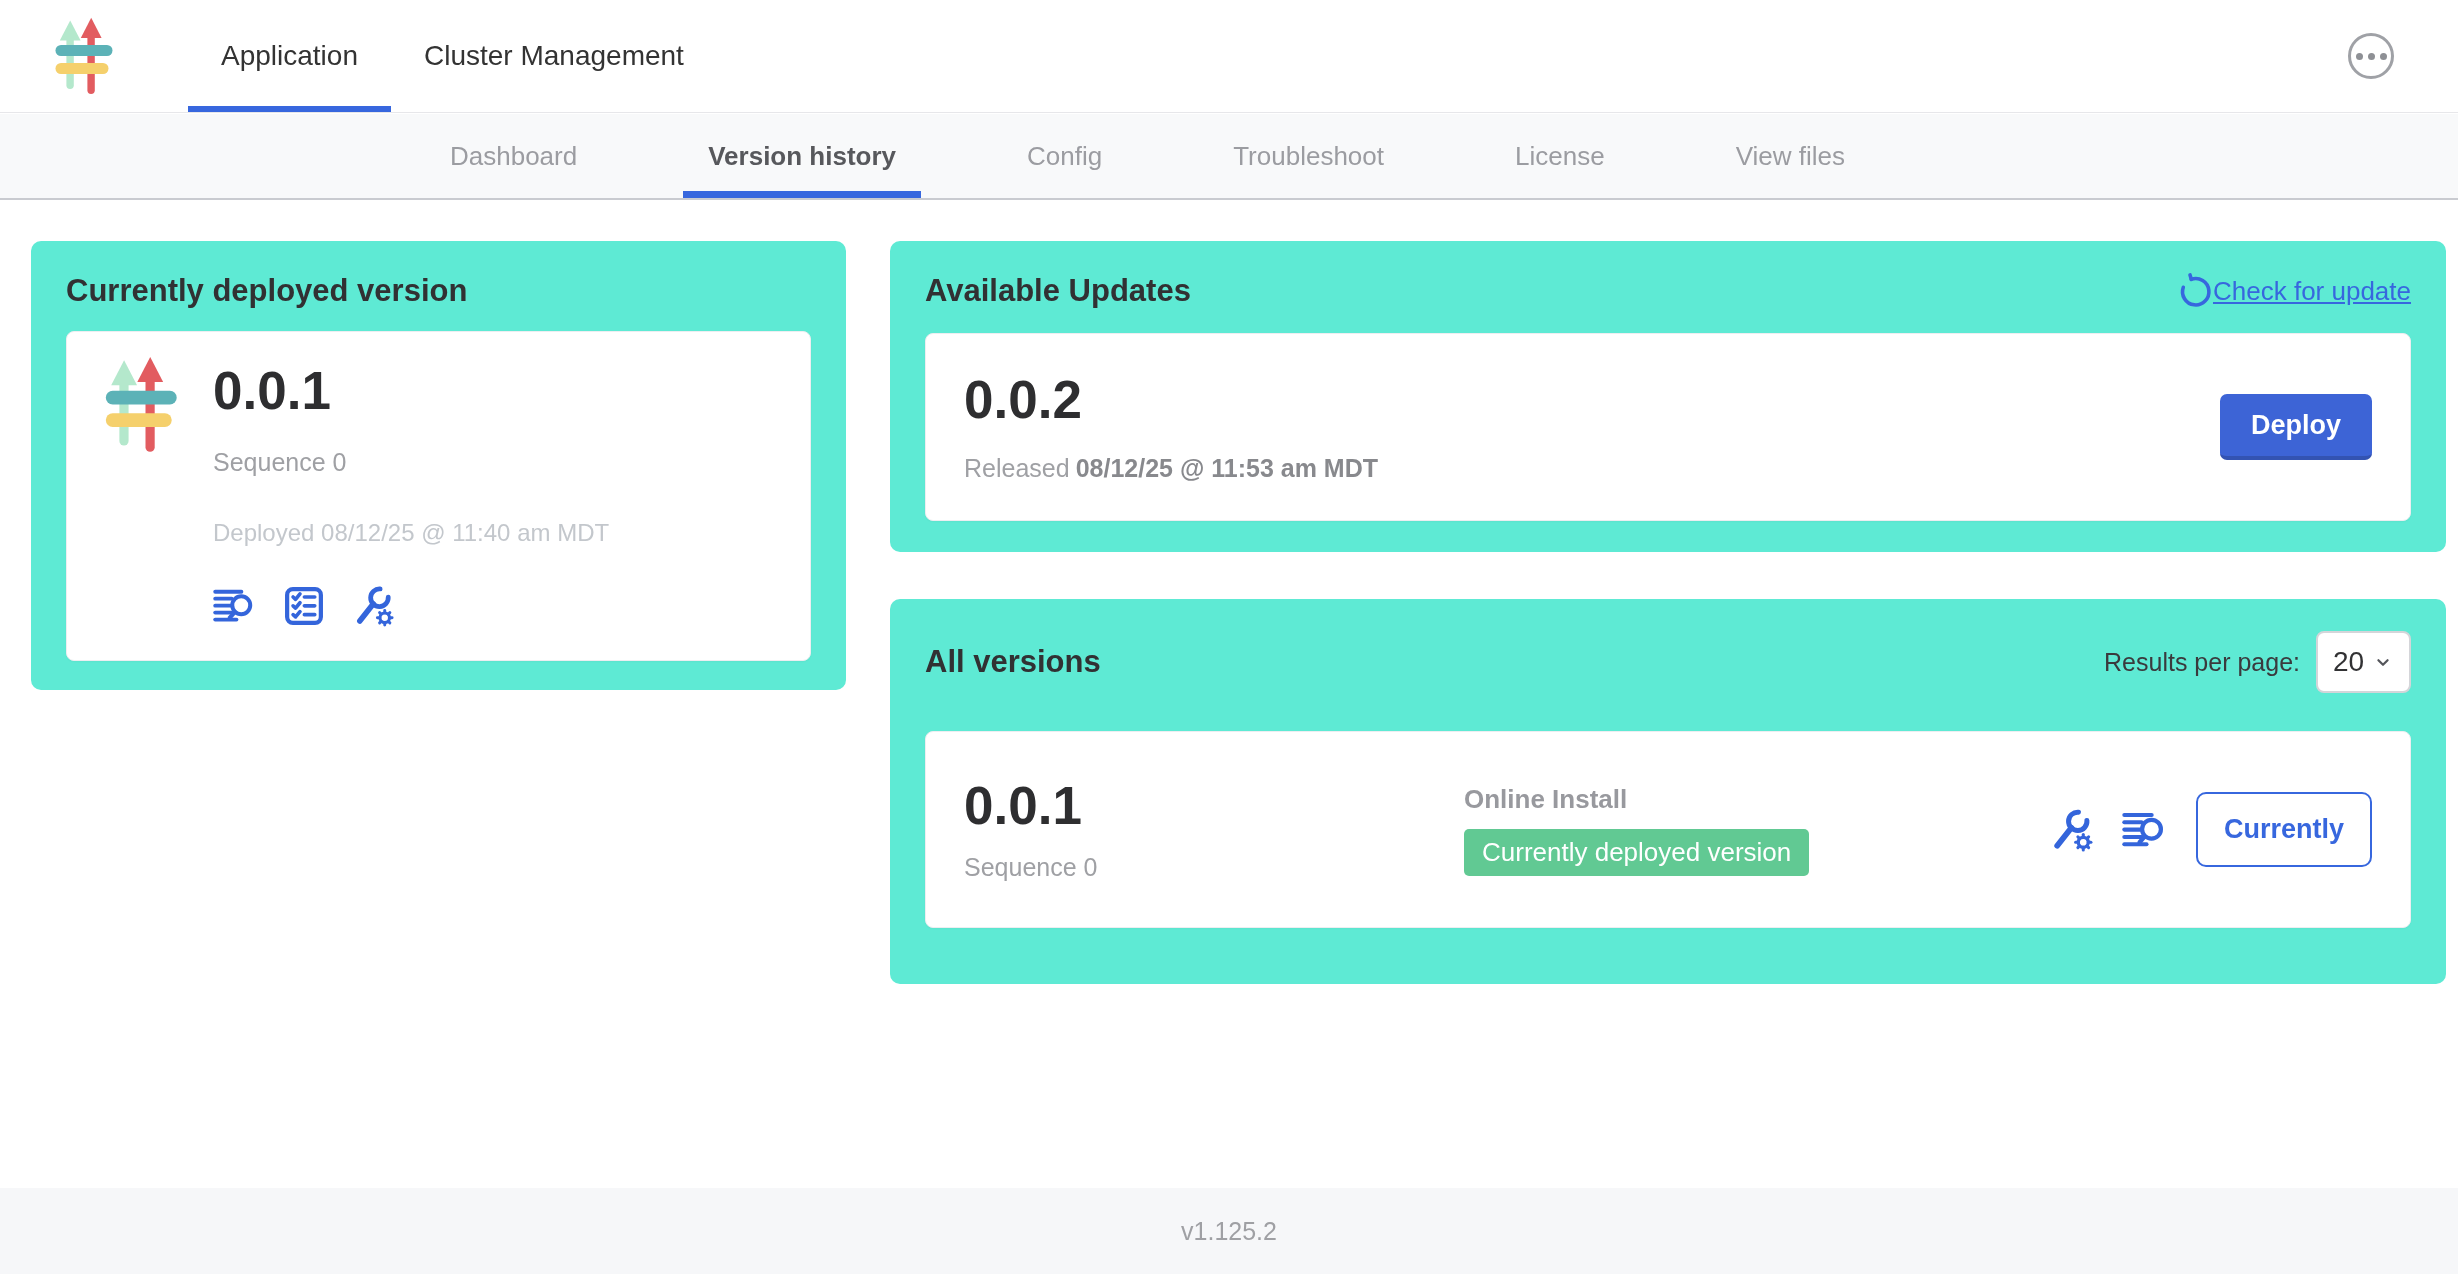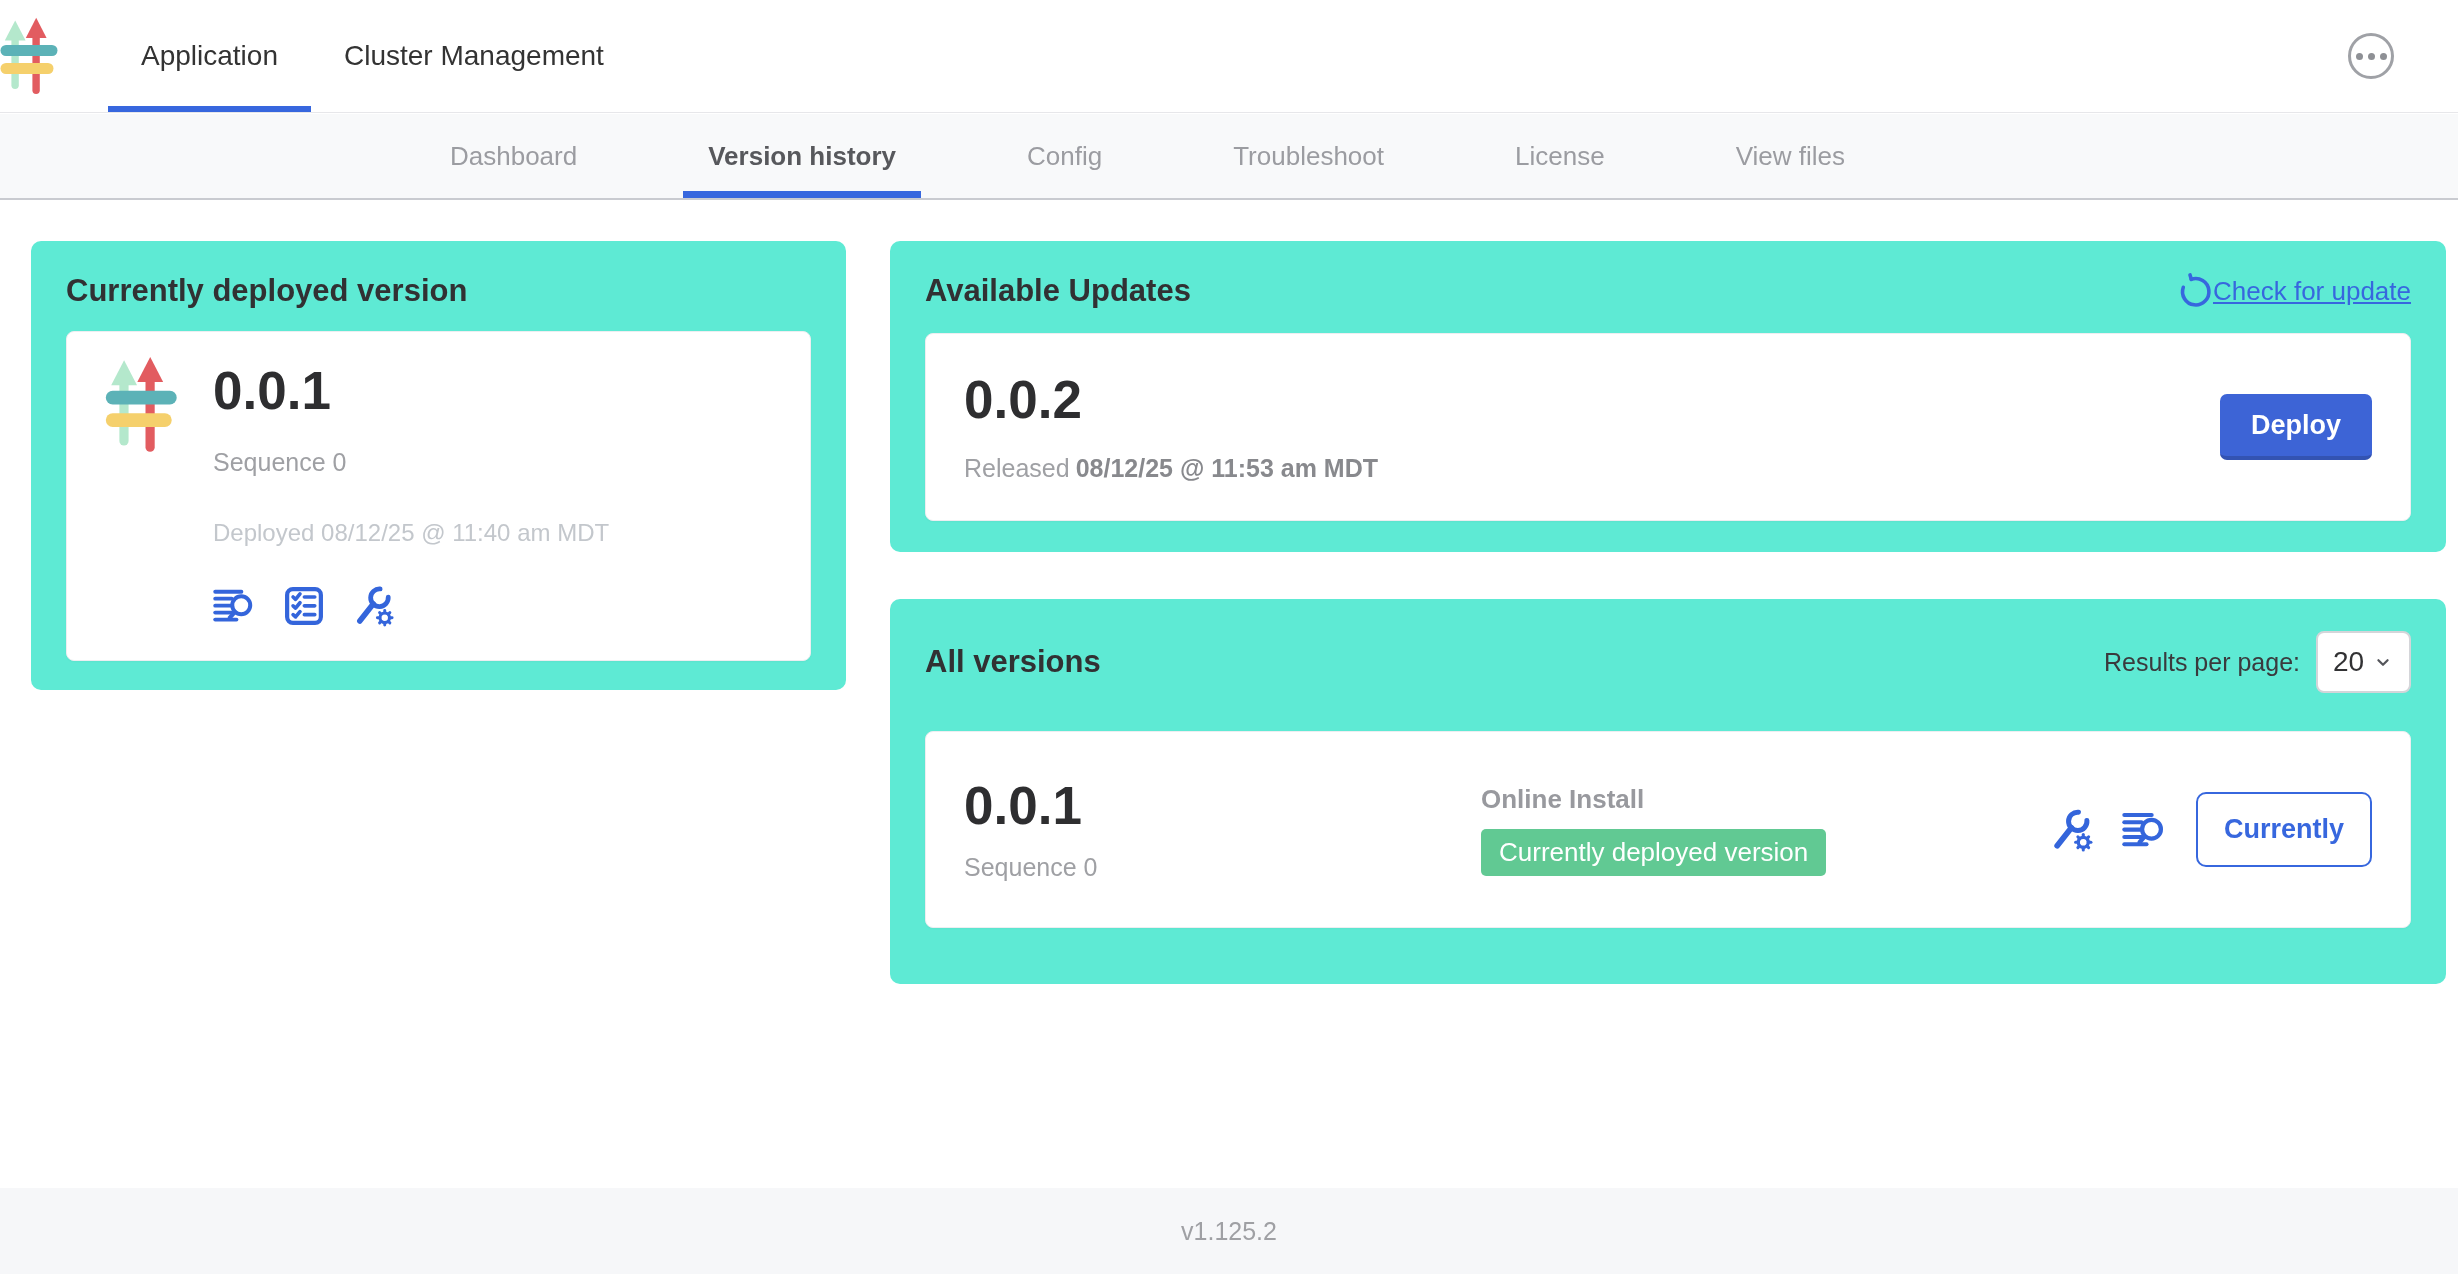--- a/index.html
+++ b/index.html
@@ -9,21 +9,21 @@
     background: #ffffff;
     position: relative;
     overflow: hidden;
     color: #323232;
   }
 
   
   .topnav {
     position: absolute; top: 0; left: 0; width: 2458px; height: 113px;
     background: #ffffff; border-bottom: 1px solid #e7e7ea;
-    display: flex; align-items: stretch; 
+    display: flex; align-items: stretch; padding-left: 55px; gap: 25px;
   }
   .topnav .logo { align-self: center; margin-right: 44px; width: 64px; height: 78px; }
   .top-tabs { display: flex; align-items: stretch; }
   .top-tab {
     display: flex; align-items: center; padding: 6px 33px 0 33px;
     font-size: 28px; color: #333333; cursor: pointer;
     border-bottom: 6px solid transparent;
   }
   .top-tab.active { border-bottom-color: #3767de; }
   .ellipsis-btn {
@@ -52,21 +52,20 @@
   .main { position: absolute; top: 200px; left: 0; width: 2458px; height: 1074px; background: #fff; }
 
   .card {
     position: absolute; background: #5eead4; border-radius: 10px; padding: 32px 35px;
   }
   .card-title { font-size: 31px; font-weight: 700; color: #313133; }
 
   .inner-card {
     background: #ffffff; border: 1px solid #edeef1; border-radius: 8px;
     box-shadow: 0 1px 2px rgba(0,0,0,0.03);
-    gap: 17px;
   }
 
   
   .card-deployed { left: 31px; top: 41px; width: 815px; height: 449px; }
   .card-deployed .inner-card {
     margin-top: 22px; height: 330px; padding: 24px 38px;
     display: flex; gap: 28px;
   }
   .card-deployed .logo { width: 80px; height: 97px; flex: none; }
   .version-number { font-size: 53px; font-weight: 700; color: #2e2e30; line-height: 1.1; }

